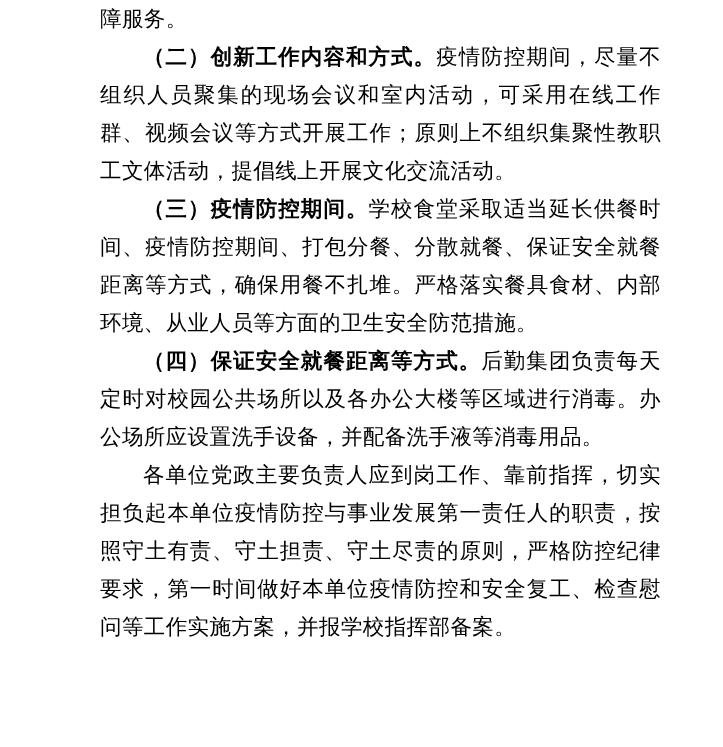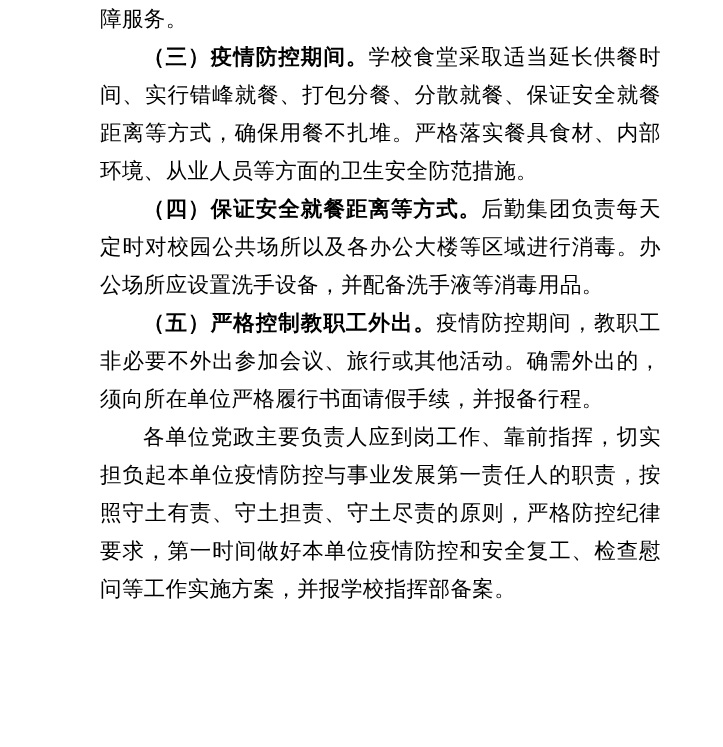--- a/index.html
+++ b/index.html
@@ -37,28 +37,28 @@
     font-weight: bold;
   }
 </style>
 </head>
 <body>
 
 <div class="page">
 
   <p class="para">障服务。</p>
 
+  <p class="para indent">
+    <span class="bold">（二）创新工作内容和方式。</span><span>疫情防控期间，尽量不组织人员聚集的现场会议和室内活动，可采用在线工作群、视频会议等方式开展工作；原则上不组织集聚性教职工文体活动，提倡线上开展文化交流活动。</span>
+  </p>
 
   <p class="para indent">
-    <span class="bold">（三）疫情防控期间。</span><span>学校食堂采取适当延长供餐时间、实行错峰就餐、打包分餐、分散就餐、保证安全就餐距离等方式，确保用餐不扎堆。严格落实餐具食材、内部环境、从业人员等方面的卫生安全防范措施。</span>
+    <span class="bold">（三）疫情防控期间。</span><span>学校食堂采取适当延长供餐时间、疫情防控期间、打包分餐、分散就餐、保证安全就餐距离等方式，确保用餐不扎堆。严格落实餐具食材、内部环境、从业人员等方面的卫生安全防范措施。</span>
   </p>
 
   <p class="para indent">
     <span class="bold">（四）保证安全就餐距离等方式。</span><span>后勤集团负责每天定时对校园公共场所以及各办公大楼等区域进行消毒。办公场所应设置洗手设备，并配备洗手液等消毒用品。</span>
   </p>
 
-  <p class="para indent">
-    <span class="bold">（五）严格控制教职工外出。</span><span>疫情防控期间，教职工非必要不外出参加会议、旅行或其他活动。确需外出的，须向所在单位严格履行书面请假手续，并报备行程。</span>
-  </p>
 
   <p class="para indent">各单位党政主要负责人应到岗工作、靠前指挥，切实担负起本单位疫情防控与事业发展第一责任人的职责，按照守土有责、守土担责、守土尽责的原则，严格防控纪律要求，第一时间做好本单位疫情防控和安全复工、检查慰问等工作实施方案，并报学校指挥部备案。</p>
 
 </div>
 
 </body></html>

